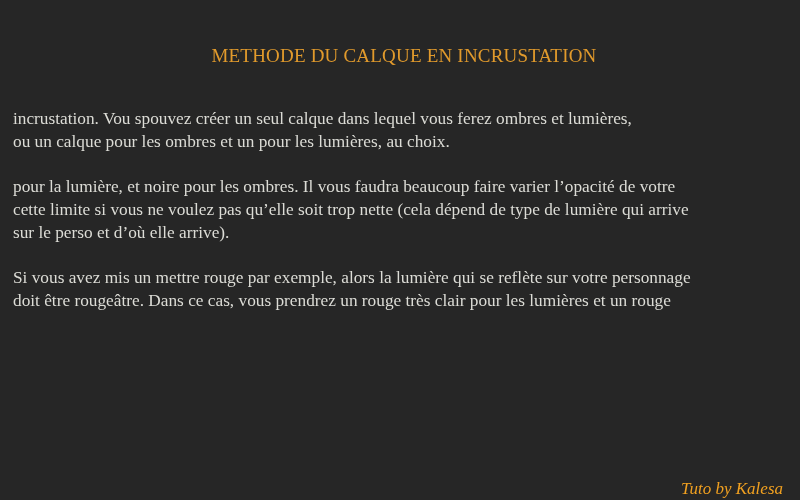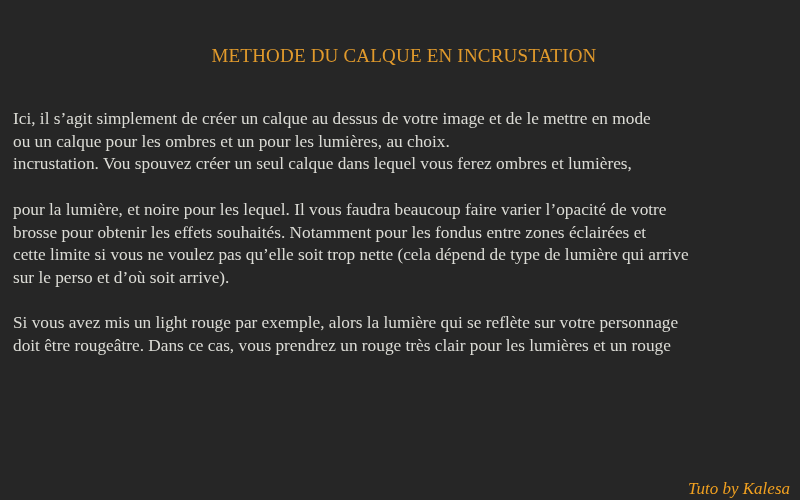--- a/index.html
+++ b/index.html
@@ -40,45 +40,43 @@
     }
     .para {
       margin: 0 0 22.7px 0;
     }
     .line {
       display: block;
       white-space: nowrap;
     }
     .signature {
       position: absolute;
-      right: 10px;
+      right: 17px;
       bottom: 1px;
       color: #f0a020;
       font-family: "Liberation Serif", "DejaVu Serif", serif;
       font-style: italic;
       font-size: 17px;
       line-height: 20px;
     }
   </style>
 </head>
 <body>
 
 <h1 class="title">METHODE DU CALQUE EN INCRUSTATION</h1>
 
 <div class="content">
   <p class="para">
-    <span class="line">Ici, il s’agit simplement de créer un calque au dessus de votre image et de le mettre en mode</span>
+    <span class="line">incrustation. Vou spouvez créer un seul calque dans lequel vous ferez ombres et lumières,</span>
     <span class="line">ou un calque pour les ombres et un pour les lumières, au choix.</span>
-    <span class="line">incrustation. Vou spouvez créer un seul calque dans lequel vous ferez ombres et lumières,</span>
   </p>
   <p class="para">
-    <span class="line">pour la lumière, et noire pour les lequel. Il vous faudra beaucoup faire varier l’opacité de votre</span>
-    <span class="line">brosse pour obtenir les effets souhaités. Notamment pour les fondus entre zones éclairées et</span>
+    <span class="line">pour la lumière, et noire pour les ombres. Il vous faudra beaucoup faire varier l’opacité de votre</span>
     <span class="line">cette limite si vous ne voulez pas qu’elle soit trop nette (cela dépend de type de lumière qui arrive</span>
-    <span class="line">sur le perso et d’où soit arrive).</span>
+    <span class="line">sur le perso et d’où elle arrive).</span>
   </p>
   <p class="para">
-    <span class="line">Si vous avez mis un light rouge par exemple, alors la lumière qui se reflète sur votre personnage</span>
+    <span class="line">Si vous avez mis un mettre rouge par exemple, alors la lumière qui se reflète sur votre personnage</span>
     <span class="line">doit être rougeâtre. Dans ce cas, vous prendrez un rouge très clair pour les lumières et un rouge</span>
   </p>
 </div>
 
 <div class="signature">Tuto by Kalesa</div>
 
 </body></html>

